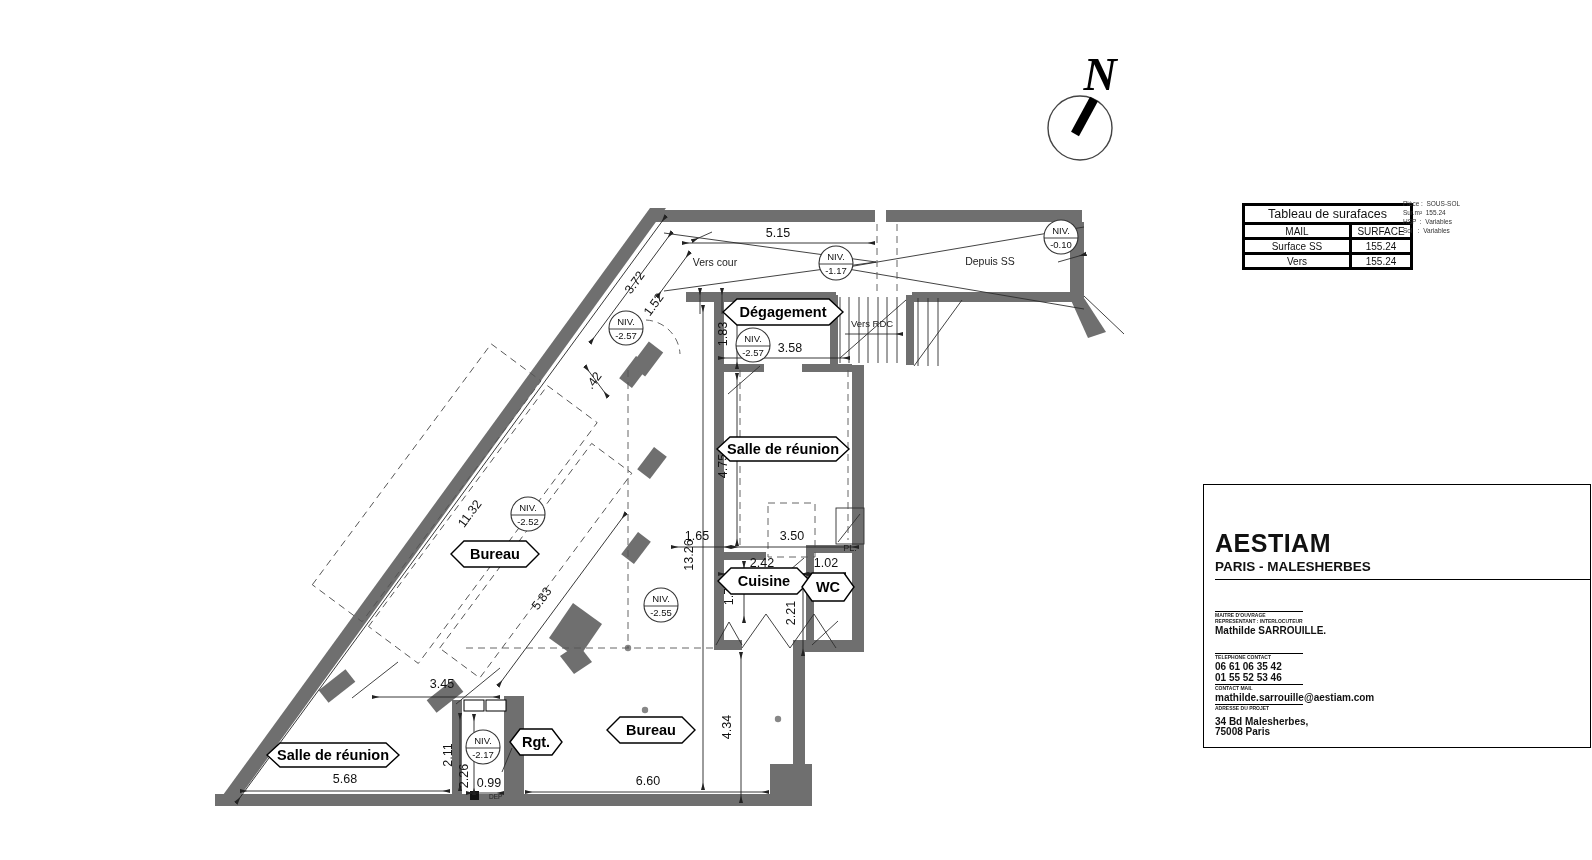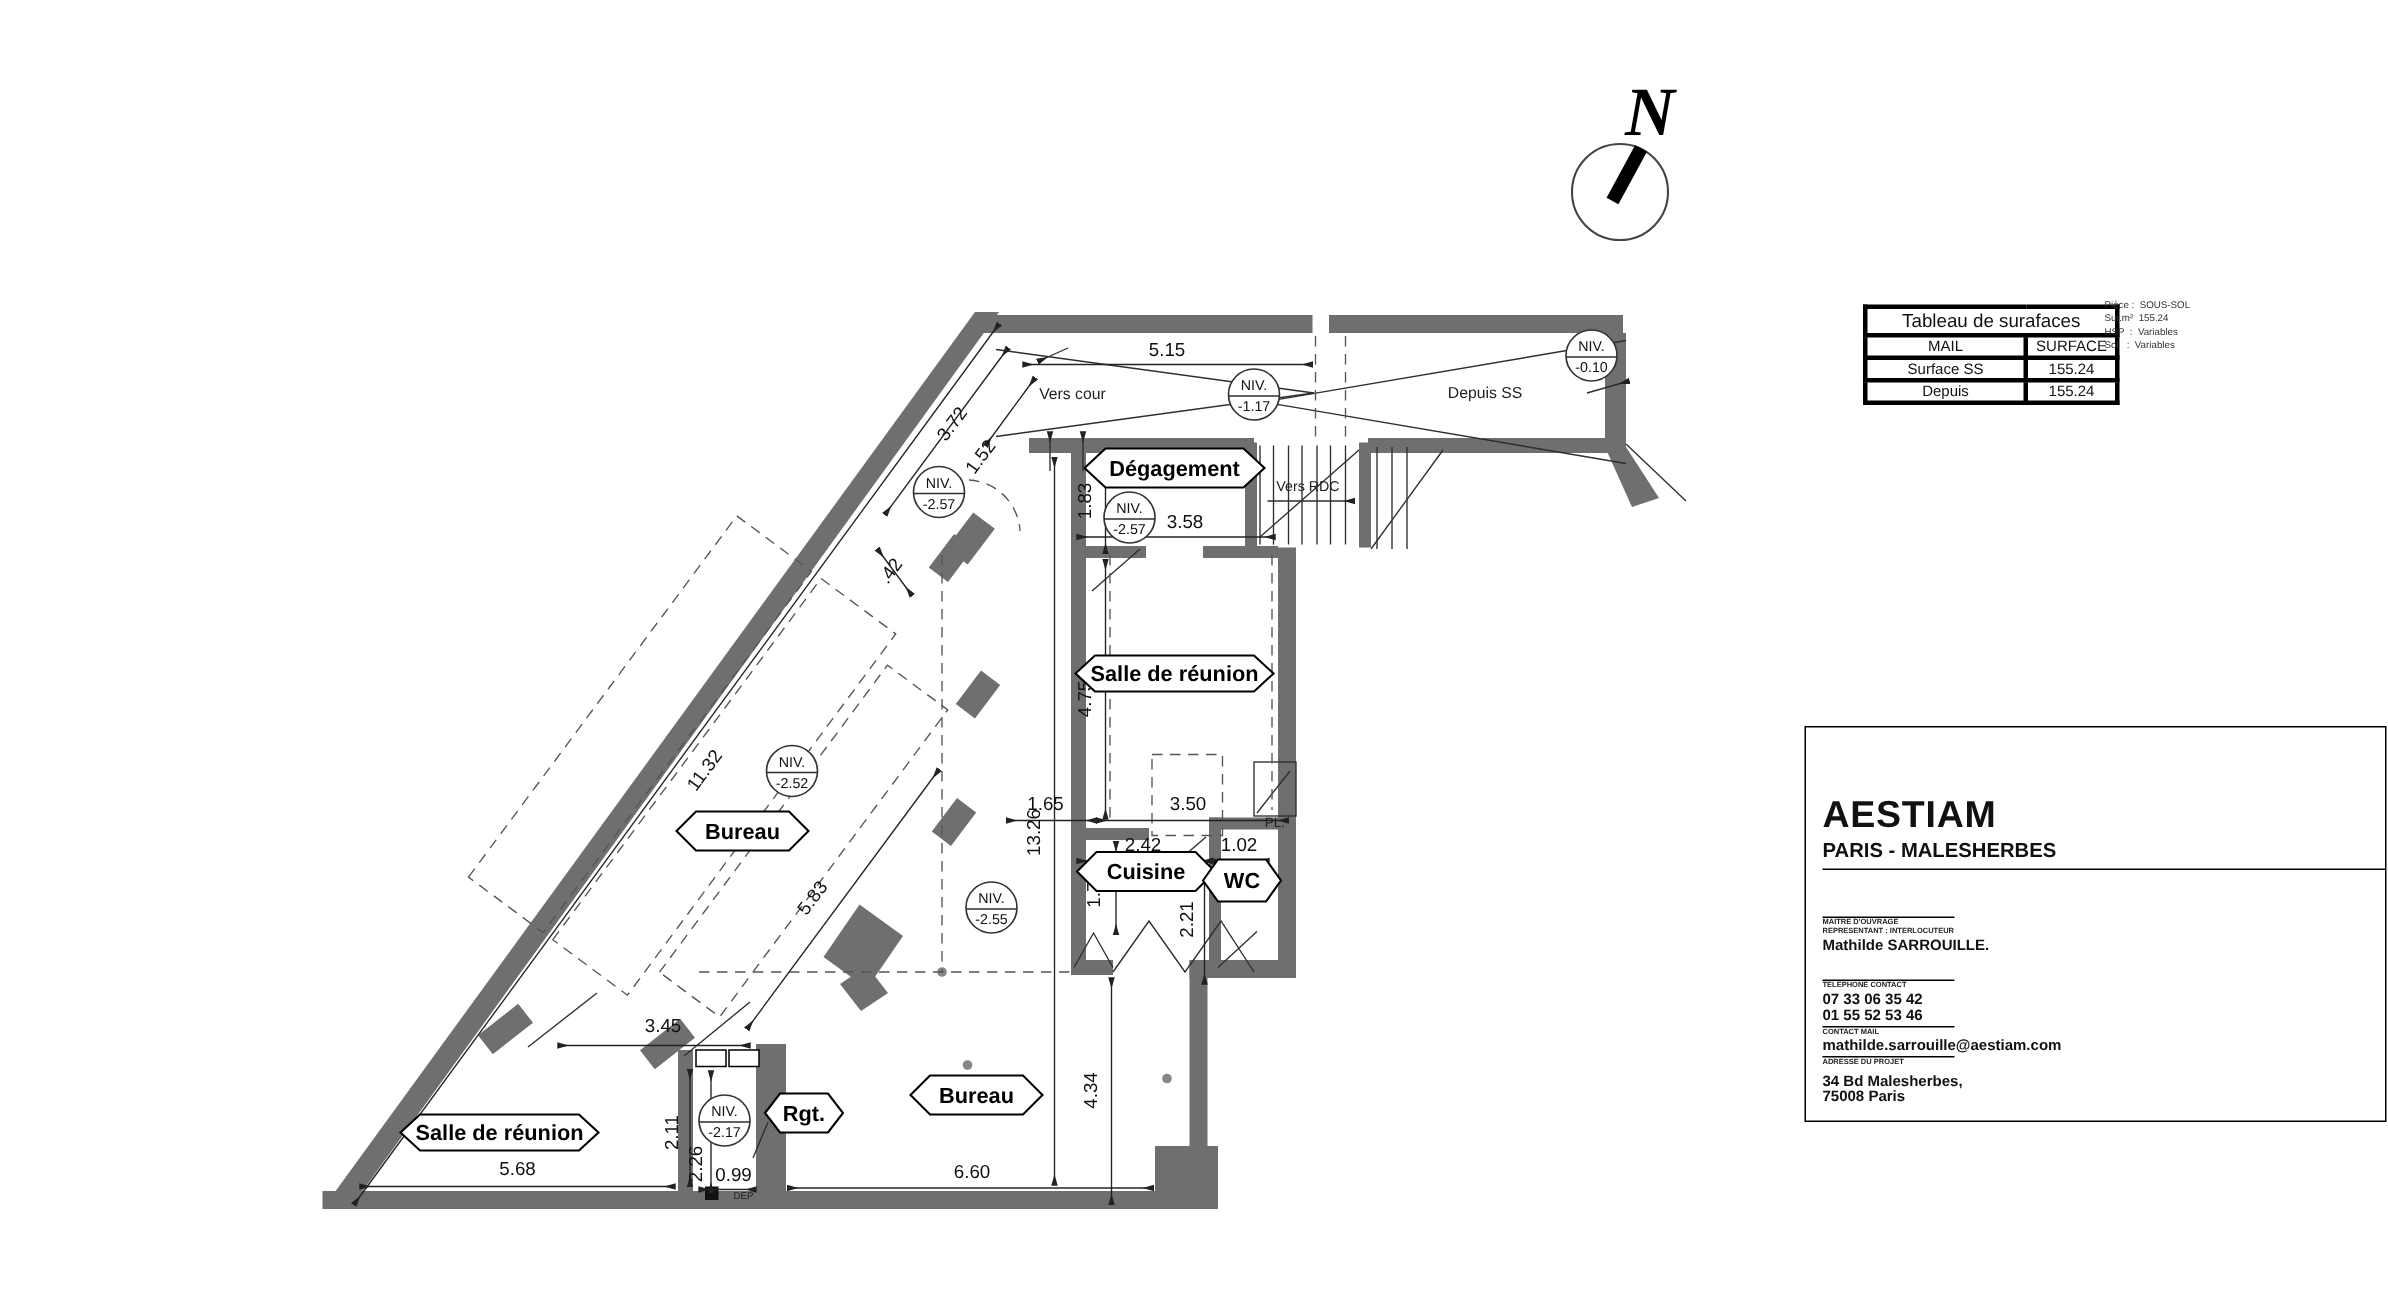--- a/index.html
+++ b/index.html
@@ -307,40 +307,40 @@
         </tr>
     <tr class="surf-head">
       <td class="col-piece">MAIL</td>
       <td class="col-surf">SURFACE</td>
     </tr>
     <tr class="surf-row">
       <td>Surface SS</td>
       <td>155.24</td>
     </tr>
     <tr class="surf-row">
-      <td>Depuis</td>
+      <td>Vers</td>
       <td>155.24</td>
     </tr>
   </tbody>
     </table>
   <div class="surf-notes"><div>Pièce :  SOUS-SOL</div><div>Sur.m²  155.24</div><div>HSP  :  Variables</div><div>Sol   :  Variables</div></div>
 
   <div class="tblock">
     <div class="tb-company">AESTIAM</div>
     <div class="tb-project">PARIS - MALESHERBES</div>
     <div class="tb-rule"></div>
 
     <div class="tb-smallrule" style="top:126px"></div>
     <div class="tb-tiny" style="top:128px">MAITRE D'OUVRAGE</div>
     <div class="tb-tiny" style="top:134px">REPRESENTANT : INTERLOCUTEUR</div>
     <div class="tb-val" style="top:140px">Mathilde SARROUILLE.</div>
 
     <div class="tb-smallrule" style="top:168px"></div>
     <div class="tb-tiny" style="top:170px">TELEPHONE CONTACT</div>
-    <div class="tb-val" style="top:176px">07 33 06 35 42</div>
+    <div class="tb-val" style="top:176px">06 61 06 35 42</div>
     <div class="tb-val" style="top:187px">01 55 52 53 46</div>
 
     <div class="tb-smallrule" style="top:199px"></div>
     <div class="tb-tiny" style="top:201px">CONTACT MAIL</div>
     <div class="tb-val" style="top:207px">mathilde.sarrouille@aestiam.com</div>
 
     <div class="tb-smallrule" style="top:219px"></div>
     <div class="tb-tiny" style="top:221px">ADRESSE DU PROJET</div>
     <div class="tb-val" style="top:231px">34 Bd Malesherbes,</div>
     <div class="tb-val" style="top:241px">75008 Paris</div>

